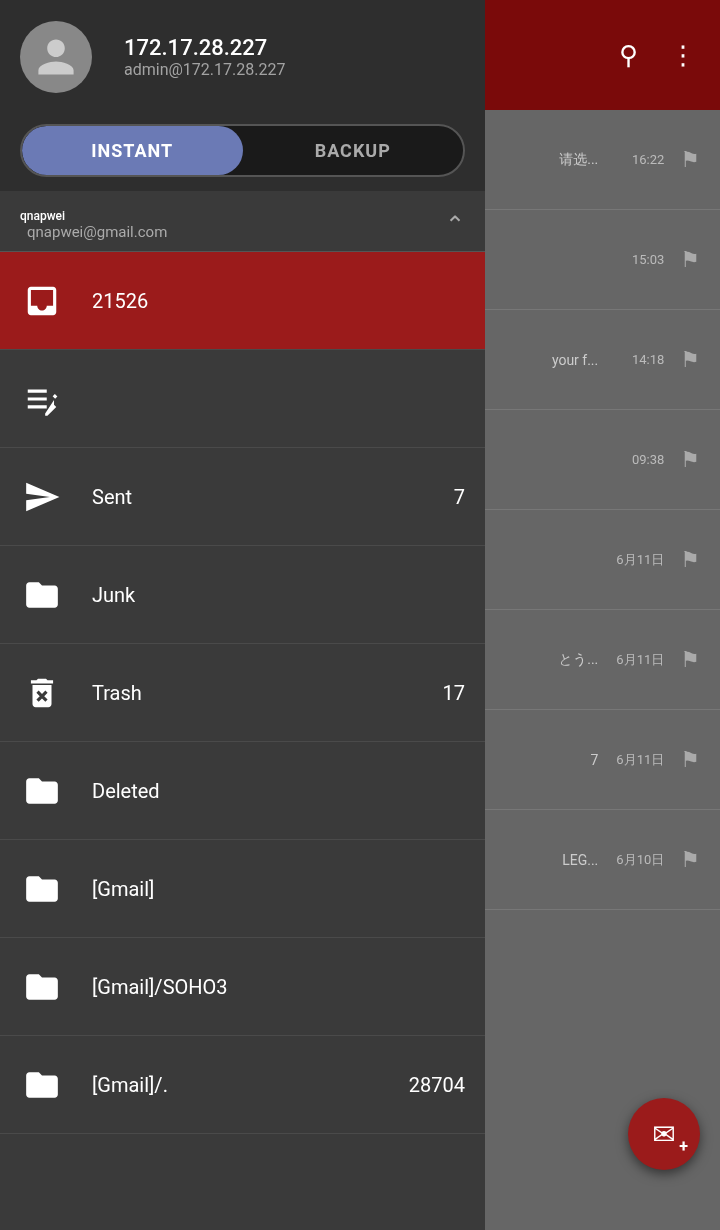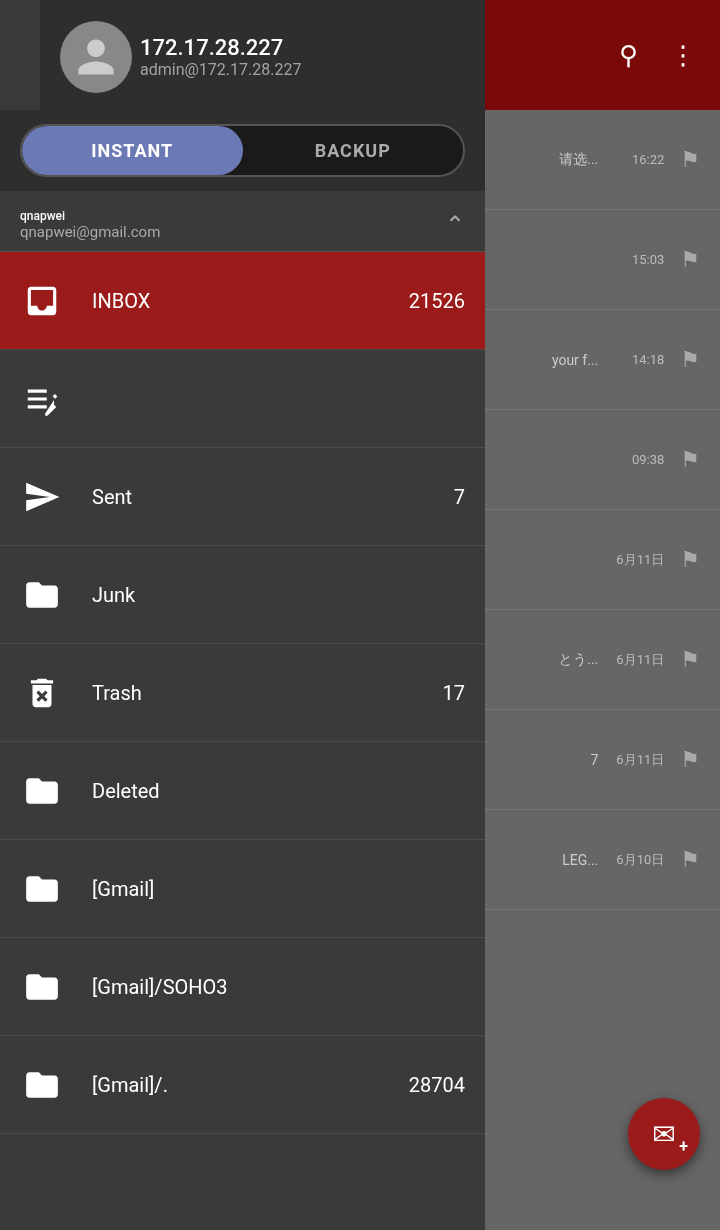--- a/index.html
+++ b/index.html
@@ -79,23 +79,22 @@
       display: flex;
       flex-direction: column;
     }
 
     
     .drawer-header {
       background: #2e2e2e;
       padding: 20px 32px 16px 20px;
       display: flex;
       align-items: center;
-      gap: 8px;
+      gap: 32px;
       min-height: 110px;
-      margin-left: 40px;
     }
     .avatar-circle {
       width: 72px;
       height: 72px;
       border-radius: 50%;
       background: #888;
       display: flex;
       align-items: center;
       justify-content: center;
       flex-shrink: 0;
@@ -163,20 +162,21 @@
       border-bottom: 1px solid #555;
     }
     .account-name {
       color: #fff;
       font-size: 12px;
       font-weight: 500;
     }
     .account-email-sub {
       color: #aaa;
       font-size: 15px;
+      margin-left: 7px;
     }
     .chevron-up {
       color: #aaa;
       font-size: 24px;
     }
 
     
     .nav-item {
       display: flex;
       align-items: center;
@@ -324,21 +324,20 @@
     <span class="chevron-up">⌃</span>
   </div>
 
   <div id="nav-list">
   <div class="nav-item active">
     <div class="nav-icon">
       <svg viewBox="0 0 24 24" xmlns="http://www.w3.org/2000/svg">
             <path d="M19 3H5c-1.1 0-2 .9-2 2v14c0 1.1.9 2 2 2h14c1.1 0 2-.9 2-2V5c0-1.1-.9-2-2-2zm0 12h-4c0 1.66-1.34 3-3 3s-3-1.34-3-3H5V5h14v10z"></path>
           </svg>
     </div>
-    <span class="nav-label">INBOX</span>
     <span class="nav-count">21526</span>
   </div>
       <div class="nav-item inactive">
     <div class="nav-icon">
       <svg viewBox="0 0 24 24" xmlns="http://www.w3.org/2000/svg">
             <path d="M3 18h12v-2H3v2zm0-5h12v-2H3v2zm0-7v2h12V6H3zm17.3 5.88L18.72 10.3l1.41-1.41 1.59 1.58-1.42 1.41zm-.71.71L14 21.17V22.6h1.41l5.59-5.59-1.41-1.42z"></path>
           </svg>
     </div>
 
   </div>

